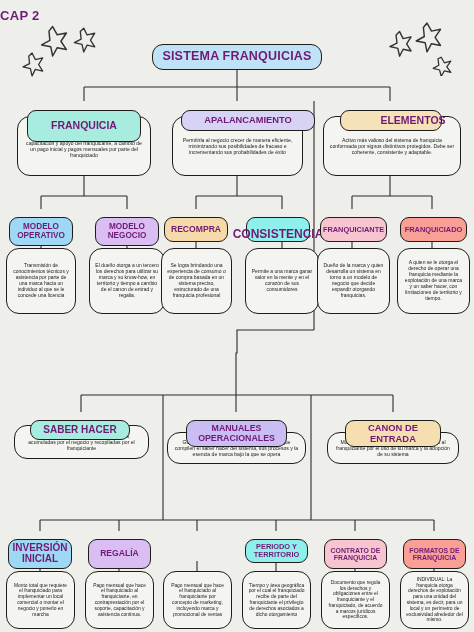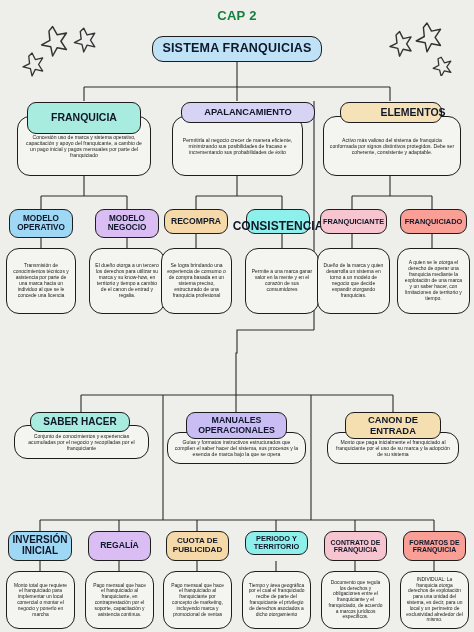--- a/index.html
+++ b/index.html
@@ -15,46 +15,46 @@
   svg.lines path, svg.lines line{stroke:#2b2b2b;stroke-width:1.1;fill:none;}
   .stars{position:absolute;}
   .head{
     position:absolute;
     box-sizing:border-box;
     border:1.2px solid #1d1d1d;
     border-radius:9px;
     display:flex;align-items:center;justify-content:center;
     text-align:center;
     font-weight:bold;
-    color:#0f172a;
+    color:#701a75;
     line-height:1.08;
     z-index:3;
+    margin-top:8px;
   }
   .body{
     position:absolute;
     box-sizing:border-box;
     background:#f4f4f0;
     border:1.2px solid #1d1d1d;
     border-radius:13px;
     display:flex;align-items:center;justify-content:center;
     text-align:center;
     color:#1a1a1a;
     line-height:1.18;
     padding:3px 5px;
     z-index:2;
   }
   .body span{display:block;width:100%;}
   #title{
     position:absolute;
     left:0;right:0;top:8px;
-    text-align:center;
     font-weight:bold;
     font-size:13px;
     letter-spacing:.3px;
-    color:#15803d;
+    color:#701a75;
   }
   #root{
     left:152px;top:36px;width:170px;height:26px;
     background:#bfe2f7;font-size:12.5px;border-radius:11px;
     letter-spacing:.2px;
   }
 </style>
 </head>
 <body>
 
@@ -228,23 +228,20 @@
     <span>Monto total que requiere el franquiciado para implementar un local comercial o montar el negocio y ponerlo en marcha</span>
   </div>
 
   <div class="head" style="left:88px;top:531px;width:63px;height:30px;background:#d9bdf3;font-size:8.6px;">
     <span>REGALÍA</span>
   </div>
   <div class="body" style="left:85px;top:571px;width:69px;height:58px;font-size:4.9px;">
     <span>Pago mensual que hace el franquiciado al franquiciante, en contraprestación por el soporte, capacitación y asistencia continua.</span>
   </div>
 
-  <div class="head" style="left:166px;top:531px;width:63px;height:30px;background:#f5d9a8;font-size:8px;">
-    <span>CUOTA DE PUBLICIDAD</span>
-  </div>
   <div class="body" style="left:163px;top:571px;width:69px;height:58px;font-size:4.9px;">
     <span>Pago mensual que hace el franquiciado al franquiciante por concepto de marketing, incluyendo  marca y promocional de ventas</span>
   </div>
 
   <div class="head" style="left:245px;top:531px;width:63px;height:24px;background:#8ef0ea;font-size:7.4px;">
     <span>PERIODO Y TERRITORIO</span>
   </div>
   <div class="body" style="left:242px;top:571px;width:69px;height:58px;font-size:4.9px;">
     <span>Tiempo  y área geográfica por el cual el franquiciado recibe de parte del franquiciante el privilegio de derechos asociados a dicho otorgamiento</span>
   </div>

